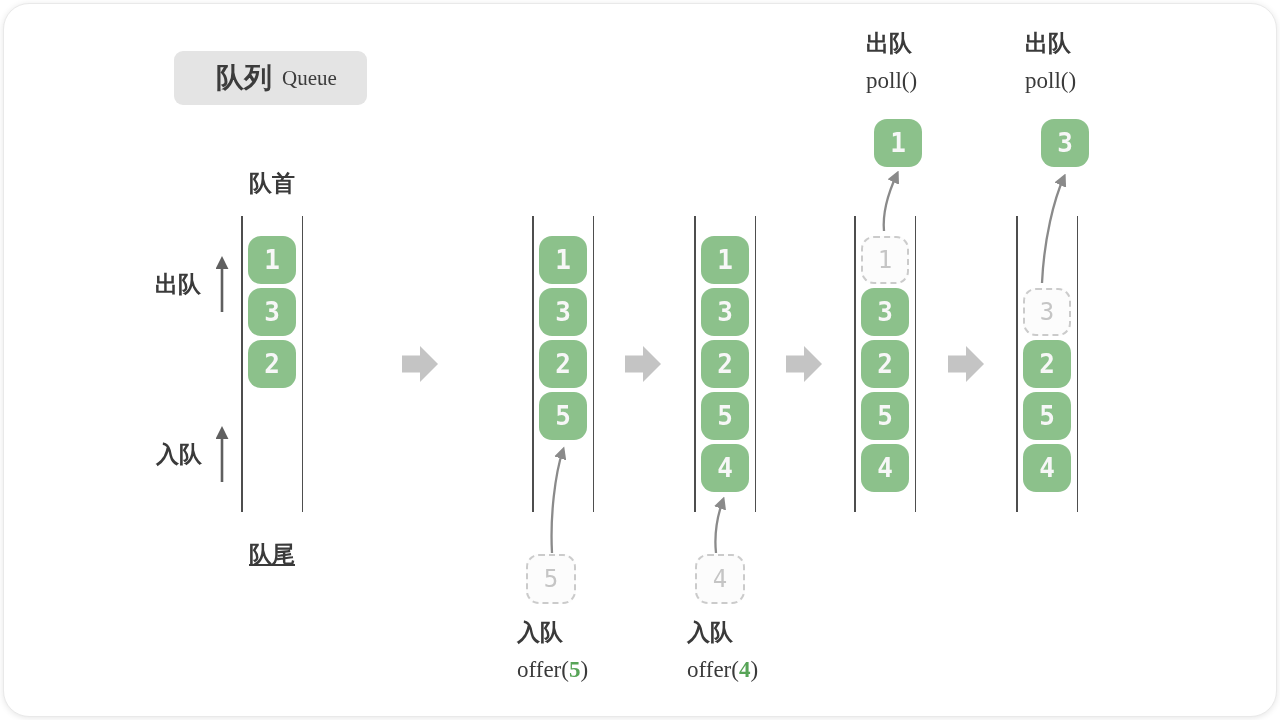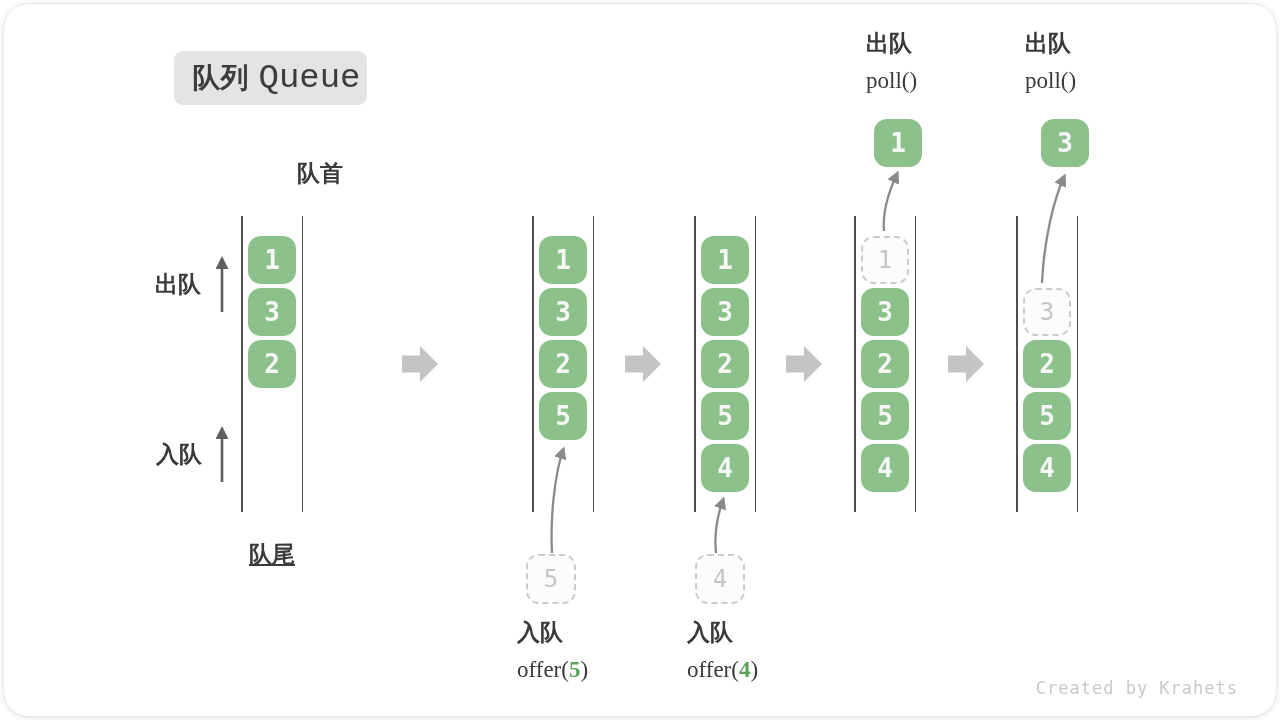--- a/index.html
+++ b/index.html
@@ -3,21 +3,21 @@
 <meta charset="utf-8">
 <style>
   html,body{margin:0;padding:0;width:1280px;height:720px;background:#ffffff;overflow:hidden;}
   body{font-family:"Liberation Sans","DejaVu Sans",sans-serif;color:#3c3c3c;position:relative;}
   .card{position:absolute;left:3px;top:3px;width:1272px;height:712px;background:#ffffff;
         border:1px solid #e9e9e9;border-radius:26px;box-shadow:0 1px 6px rgba(0,0,0,0.10);}
   
   .badge{position:absolute;left:170px;top:47px;width:193px;height:54px;background:#e4e4e4;
          border-radius:9px;display:flex;align-items:center;justify-content:center;gap:10px;}
   .badge .zh{font-size:28px;font-weight:700;color:#3c3c3c;margin-left:12px;}
-  .badge .en{font-family:Liberation Mono, monospace;font-size:34px;color:#3c3c3c;}
+  .badge .en{font-family:Liberation Serif, serif;font-size:21px;color:#3c3c3c;}
   
   .lbl{position:absolute;font-weight:700;font-size:23px;color:#3a3a3a;white-space:nowrap;}
   .lbl.center{width:62px;text-align:center;}
   
   .col{position:absolute;top:212px;width:62px;height:296px;}
   .wall{position:absolute;top:0;width:1.5px;height:100%;background:#4e4e4e;}
   .wall.l{left:0;} .wall.r{right:0;}
   .cell{position:absolute;left:7px;width:48px;height:48px;border-radius:13px;
         display:flex;align-items:center;justify-content:center;box-sizing:border-box;
         font-family:"DejaVu Sans Mono","Liberation Mono",monospace;font-weight:700;}
@@ -36,21 +36,21 @@
 </head>
 <body>
 
 <div class="card">
 
   <div class="badge">
     <span class="zh">队列</span>
     <span class="en">Queue</span>
   </div>
 
-  <div class="lbl center" style="left:237px;top:154px;margin-left:48px;">队首</div>
+  <div class="lbl center" style="left:237px;top:164px;">队首</div>
   <div class="lbl center" style="left:237px;top:535px;text-decoration:underline;">队尾</div>
   <div class="lbl" style="left:151px;top:265px;">出队</div>
   <div class="lbl" style="left:152px;top:435px;">入队</div>
 
   <div class="col" style="left:237px;">
     <div class="wall l"></div>
     <div class="wall r"></div>
     <div class="cell green s0">1</div>
     <div class="cell green s1">3</div>
     <div class="cell green s2">2</div>
@@ -135,14 +135,13 @@
 
     <line x1="218" y1="308" x2="218" y2="256" stroke="#5f5f5f" stroke-width="2.6" marker-end="url(#ah2)"></line>
     <line x1="218" y1="478" x2="218" y2="426" stroke="#5f5f5f" stroke-width="2.6" marker-end="url(#ah2)"></line>
 
     <path d="M548,549 C546,512 551,470 559,446" fill="none" stroke="#8a8a8a" stroke-width="2.3" marker-end="url(#ah)"></path>
     <path d="M712,549 C710,530 714,510 719,496" fill="none" stroke="#8a8a8a" stroke-width="2.3" marker-end="url(#ah)"></path>
     <path d="M880,227 C878,205 886,185 893,170" fill="none" stroke="#8a8a8a" stroke-width="2.3" marker-end="url(#ah)"></path>
     <path d="M1038,279 C1040,235 1050,195 1060,173" fill="none" stroke="#8a8a8a" stroke-width="2.3" marker-end="url(#ah)"></path>
   </svg>
 
-  <div class="watermark">Created by Krahets</div>
 </div>
 
 </body></html>

